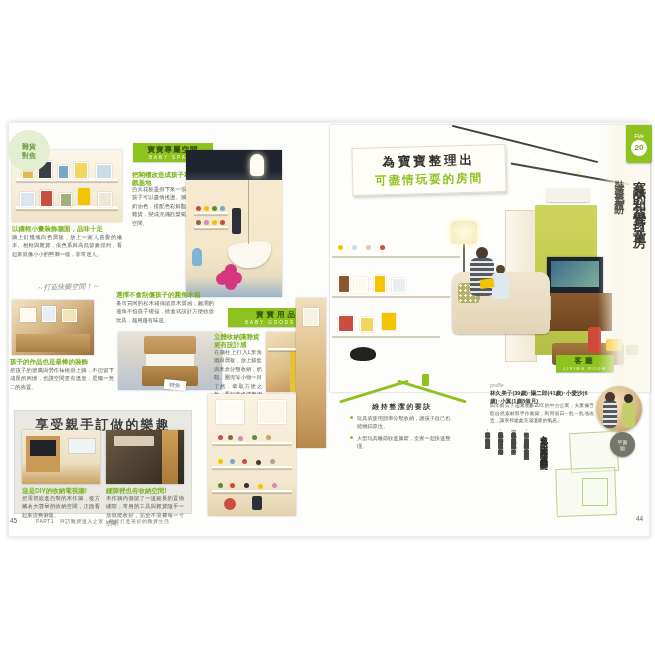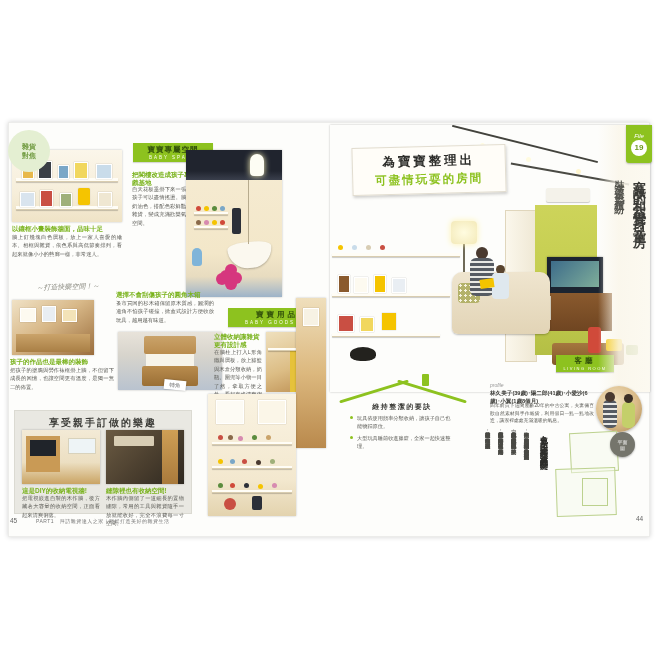--- a/index.html
+++ b/index.html
@@ -108,21 +108,21 @@
   <div class="photo" style="left:266px;top:332px;width:58px;height:60px;background:linear-gradient(160deg,#efe0bd 0%,#dcbd85 55%,#b98a4d 100%);">
     <div class="abs" style="left:24px;top:18px;width:9px;height:42px;background:#e6c23a;"></div>
     <div class="shelf" style="left:2px;top:16px;width:54px;height:2px;"></div>
   </div>
 
   <div class="photo" style="left:296px;top:298px;width:30px;height:150px;background:linear-gradient(180deg,#efdfbc 0%,#dcb87e 50%,#b9894c 100%);">
     <div class="frame" style="left:7px;top:10px;width:14px;height:16px;background:#f7f2e4;"></div>
   </div>
 
   <div class="abs" style="left:14px;top:410px;width:178px;height:104px;background:#e9e8e2;box-shadow:inset 0 0 0 1px #dbdad2;">
-    <div class="abs" style="left:0;top:6px;width:178px;text-align:center;color:#3c3c38;font-weight:bold;font-size:10px;letter-spacing:2px;">享受親手訂做的樂趣</div>
+    <div class="abs" style="left:0;top:6px;width:178px;text-align:center;color:#3c3c38;font-weight:bold;font-size:13px;letter-spacing:2px;">享受親手訂做的樂趣</div>
     <div class="photo" style="left:8px;top:20px;width:78px;height:54px;background:linear-gradient(180deg,#f3ead6 0%,#ecdfc2 60%,#caa464 100%);">
       <div class="abs" style="left:4px;top:6px;width:34px;height:36px;background:#c99a55;"></div>
       <div class="abs" style="left:8px;top:10px;width:26px;height:16px;background:#20242a;"></div>
       <div class="abs" style="left:46px;top:8px;width:26px;height:14px;background:#eef4f6;border:1px solid #d8d2bc;"></div>
     </div>
     <div class="photo" style="left:92px;top:20px;width:78px;height:54px;background:linear-gradient(135deg,#6b5b43 0%,#4a3e2e 55%,#2e2820 100%);">
       <div class="abs" style="left:56px;top:0;width:16px;height:54px;background:linear-gradient(180deg,#cf9f55,#a97a3c);"></div>
       <div class="abs" style="left:8px;top:6px;width:40px;height:10px;background:#d8cdb4;border-radius:1px;"></div>
     </div>
     <div class="cap-title" style="left:8px;top:77px;width:78px;">這是DIY的收納電視牆!</div>
@@ -209,21 +209,21 @@
       <span style="display:block;color:#fdfdf2;font-size:4px;letter-spacing:1.5px;">LIVING ROOM</span>
     </div>
 
     <div class="abs" style="left:268px;top:0;width:52px;height:267px;background:linear-gradient(90deg,rgba(250,246,234,0) 0%,rgba(250,246,234,.85) 40%,rgba(252,249,240,.95) 100%);"></div>
   </div>
 
   <div class="abs" style="left:626px;top:125px;width:26px;height:38px;background:#8dc21f;border-radius:0 0 3px 3px;
               display:flex;flex-direction:column;align-items:center;justify-content:center;gap:1px;z-index:5;box-shadow:0 1px 2px rgba(0,0,0,.25);">
     <span style="color:#fff;font-size:6px;font-style:italic;">File</span>
     <span style="width:16px;height:16px;border-radius:50%;background:#fff;color:#6f9a1f;font-weight:bold;font-size:8px;
-                 display:flex;align-items:center;justify-content:center;">19</span>
+                 display:flex;align-items:center;justify-content:center;">20</span>
   </div>
 
   <div class="abs vtext" style="left:630px;top:170px;height:200px;font-size:13px;font-weight:bold;color:#3a3a36;letter-spacing:6px;z-index:6;">寬敞的和室變身兒童房</div>
   <div class="abs vtext" style="left:612px;top:172px;height:150px;font-size:10px;font-weight:bold;color:#55554f;letter-spacing:4px;z-index:6;">裝潢得色彩繽紛</div>
 
   <div class="abs" style="left:336px;top:376px;width:132px;height:72px;">
     <div class="roofline" style="left:2px;top:14px;width:72px;transform:rotate(-17deg);"></div>
     <div class="roofline" style="left:60px;top:14px;width:72px;transform:rotate(17deg);"></div>
     <div class="abs" style="left:86px;top:-2px;width:7px;height:12px;background:#8dc21f;border-radius:1px;"></div>
     <div class="abs" style="left:0;top:26px;width:132px;text-align:center;color:#3c3c38;font-weight:bold;font-size:7px;letter-spacing:1.5px;">維持整潔的要訣</div>

